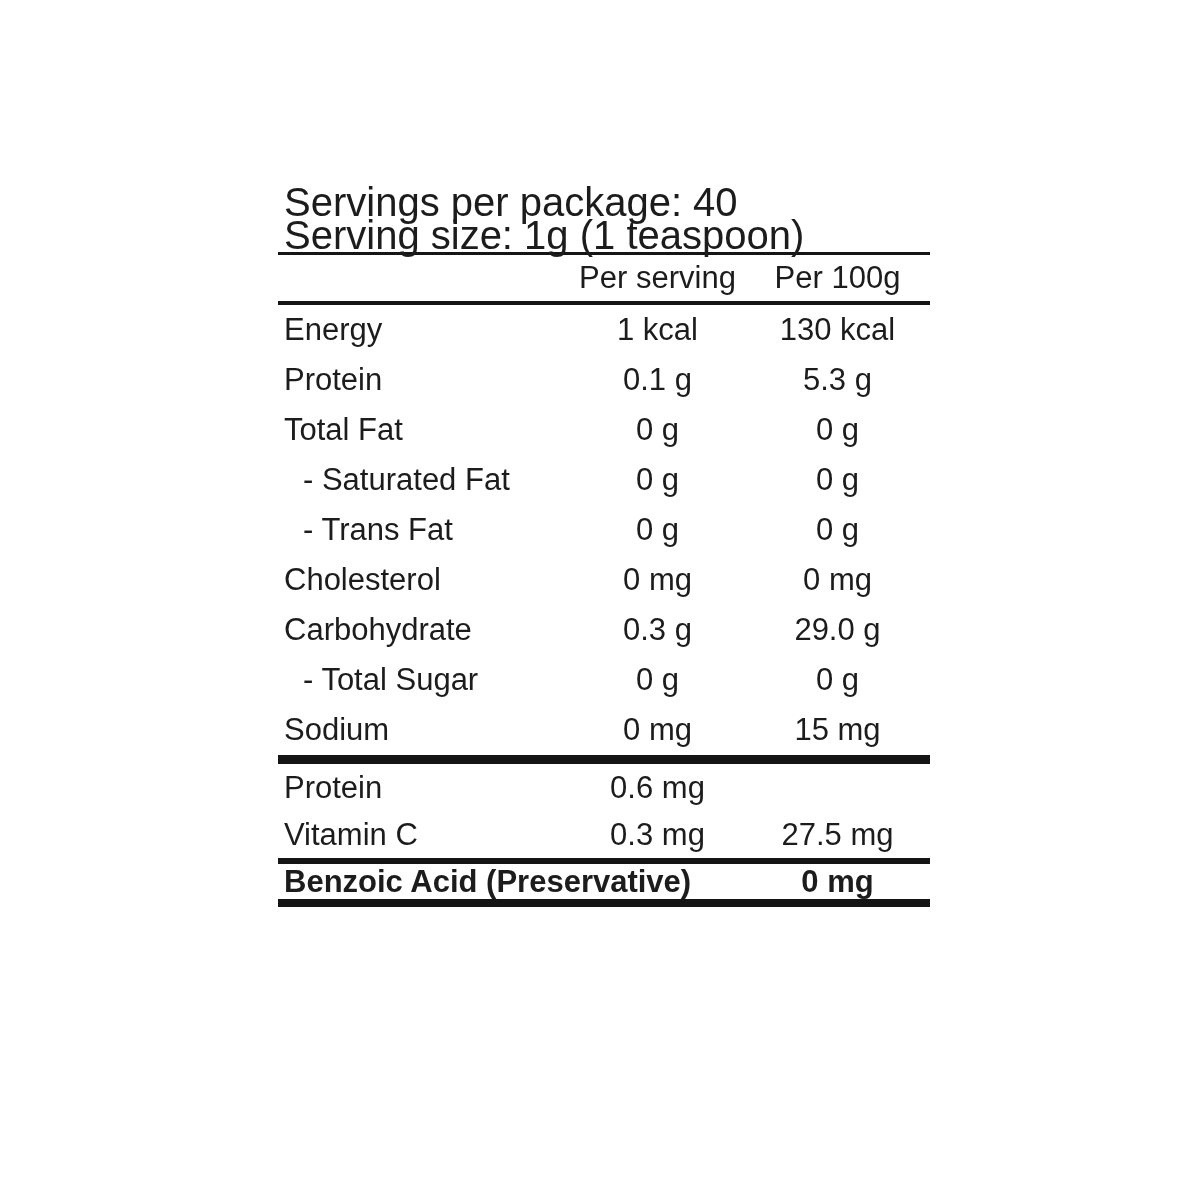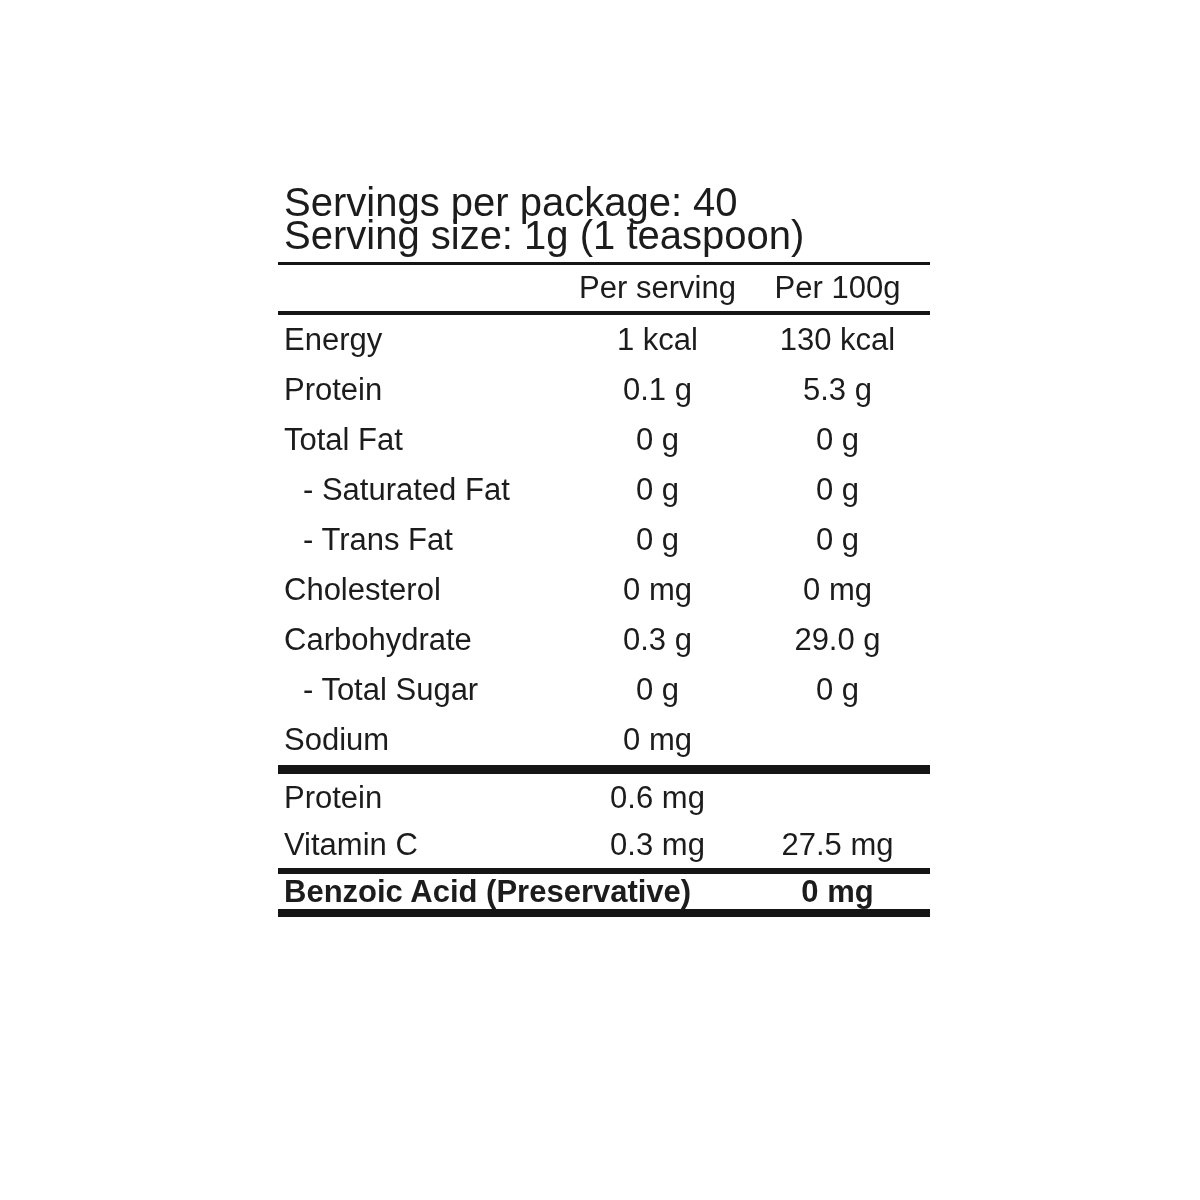--- a/index.html
+++ b/index.html
@@ -30,21 +30,21 @@
     white-space: nowrap;
   }
   .meta {
     margin-left: 6px;
     font-size: 40px;
     line-height: 33px;
     white-space: nowrap;
   }
   .meta.first { margin-top: 14px; }
   .meta.second { }
-  .table { margin-top: 10px; }
+  .table { }
   .rule {
     width: 652px;
     background: #151515;
   }
   .rule.thin   { height: 3px; }
   .rule.medium { height: 4px; }
   .rule.heavy9 { height: 9px; }
   .rule.heavy6 { height: 6px; }
   .rule.heavy8 { height: 8px; }
   .row {
@@ -134,20 +134,21 @@
 
     <div class="row">
       <div class="cell-label indent">- Total Sugar</div>
       <div class="cell-val">0 g</div>
       <div class="cell-val">0 g</div>
     </div>
 
     <div class="row">
       <div class="cell-label">Sodium</div>
       <div class="cell-val">0 mg</div>
+      <div class="cell-val">15 mg</div>
     </div>
 
     <div class="rule heavy9"></div>
 
     <div class="row mineral">
       <div class="cell-label">Protein</div>
       <div class="cell-val">0.6 mg</div>
     </div>
 
     <div class="row mineral">

